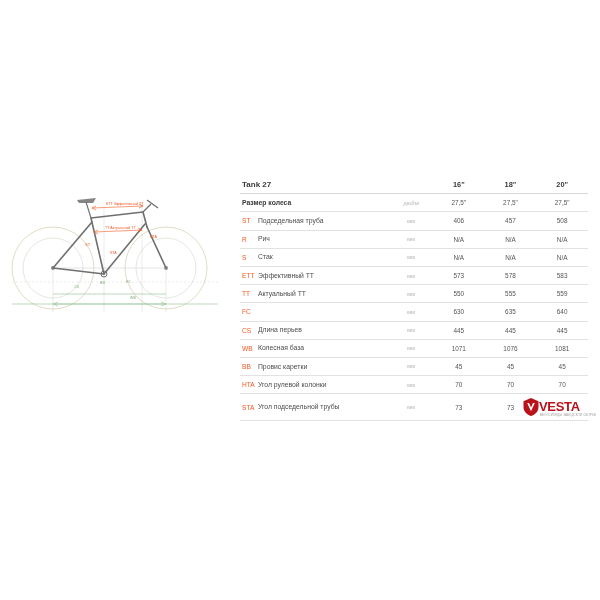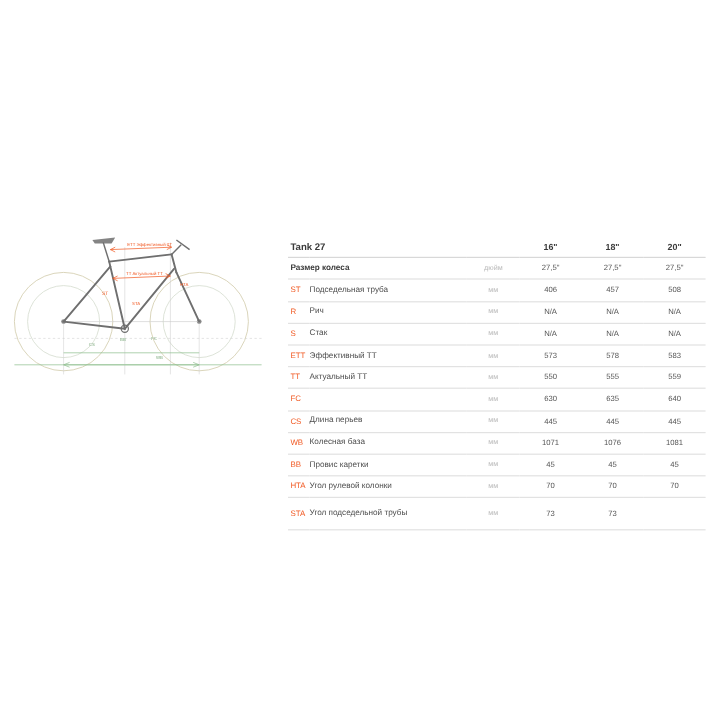--- a/index.html
+++ b/index.html
@@ -41,21 +41,21 @@
     top: 186px;
     width: 222px;
     height: 135px;
   }
   .diagram svg { display: block; }
 
   
   .spec-table {
     position: absolute;
     left: 240px;
-    top: 197px;
+    top: 176px;
     width: 348px;
     border-collapse: collapse;
     font-size: 6.6px;
   }
   .spec-table td {
     padding: 0;
     height: 17.2px;
     vertical-align: middle;
     border-bottom: 1px solid #e2e2e2;
     color: #4c4c4c;
@@ -339,14 +339,22 @@
         <td class="code">STA</td>
         <td class="param">Угол подседельной трубы</td>
         <td class="unit">мм</td>
         <td class="val">73</td>
         <td class="val">73</td>
         <td class="val"></td>
       </tr>
     </tbody>
   </table>
 
+  <div class="logo">
+    <svg class="logo-mark" width="16" height="18" viewBox="0 0 16 18" xmlns="http://www.w3.org/2000/svg">
+      <path d="M8 0 L15.5 3.2 L15.5 9 C15.5 13.6 12 16.6 8 18 C4 16.6 0.5 13.6 0.5 9 L0.5 3.2 Z" fill="#b9121b"></path>
+      <path d="M4.2 5 L8 13.2 L11.8 5 L10 5 L8 9.6 L6 5 Z" fill="#ffffff"></path>
+    </svg>
+    <div class="logo-text">VESTA</div>
+    <div class="logo-sub">ВЕЛОСИПЕДЫ ЗАВОДСКОЙ СБОРКИ</div>
+  </div>
 
 </div>
 
 </body></html>

